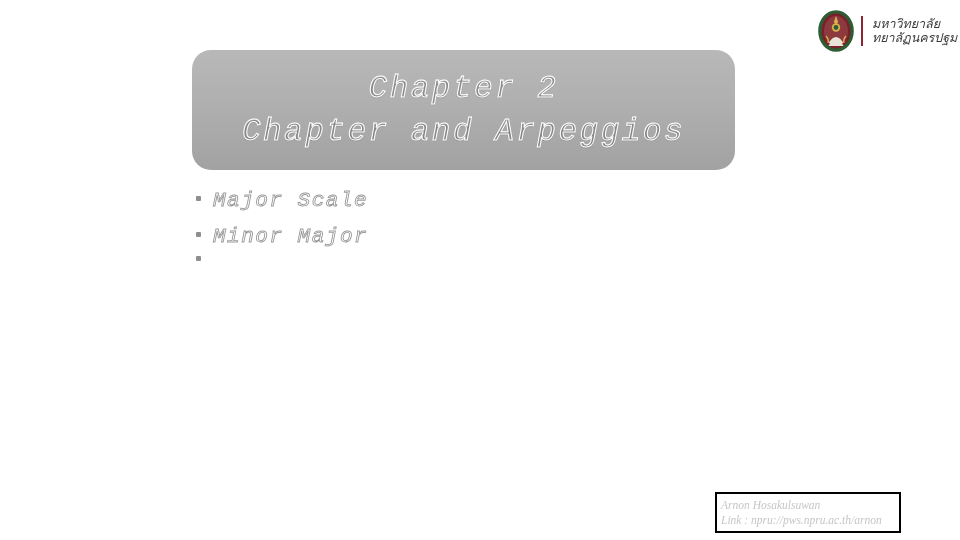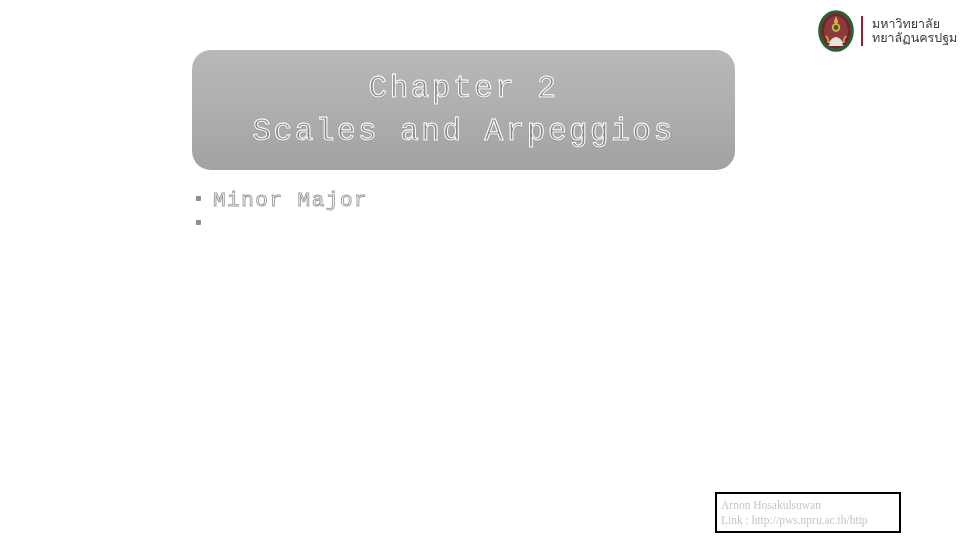--- a/index.html
+++ b/index.html
@@ -14,20 +14,21 @@
     overflow: hidden;
     position: relative;
   }
 
   .slide {
     position: absolute;
     inset: 0;
     width: 960px;
     height: 540px;
     background: #ffffff;
+    font-style: italic;
   }
 
   
   .logo-block {
     position: absolute;
     left: 817px;
     top: 8px;
     width: 140px;
     height: 46px;
     display: flex;
@@ -167,35 +168,39 @@
     <div class="logo-divider"></div>
 
     <div class="logo-text">
       <span>มหาวิทยาลัย</span>
       <span>ทยาลัฏนครปฐม</span>
     </div>
   </div>
 
   <div class="title-panel">
     <div class="title-line title-line-1">Chapter 2</div>
-    <div class="title-line title-line-2">Scales and Arpeggios</div>
+    <div class="title-line title-line-2">Chapter and Arpeggios</div>
   </div>
 
   <div class="bullet-list">
 
+    <div class="bullet-item">
+      <span class="bullet-dot"></span>
+      <span class="bullet-text">Major Scale</span>
+    </div>
 
     <div class="bullet-item">
       <span class="bullet-dot"></span>
       <span class="bullet-text">Minor Major</span>
     </div>
 
     <div class="bullet-item">
       <span class="bullet-dot"></span>
     </div>
 
   </div>
 
   <div class="credit-box">
     <div class="credit-line">Arnon Hosakulsuwan</div>
-    <div class="credit-line">Link : http://pws.npru.ac.th/http</div>
+    <div class="credit-line">Link : npru://pws.npru.ac.th/arnon</div>
   </div>
 
 </div>
 
 </body></html>

